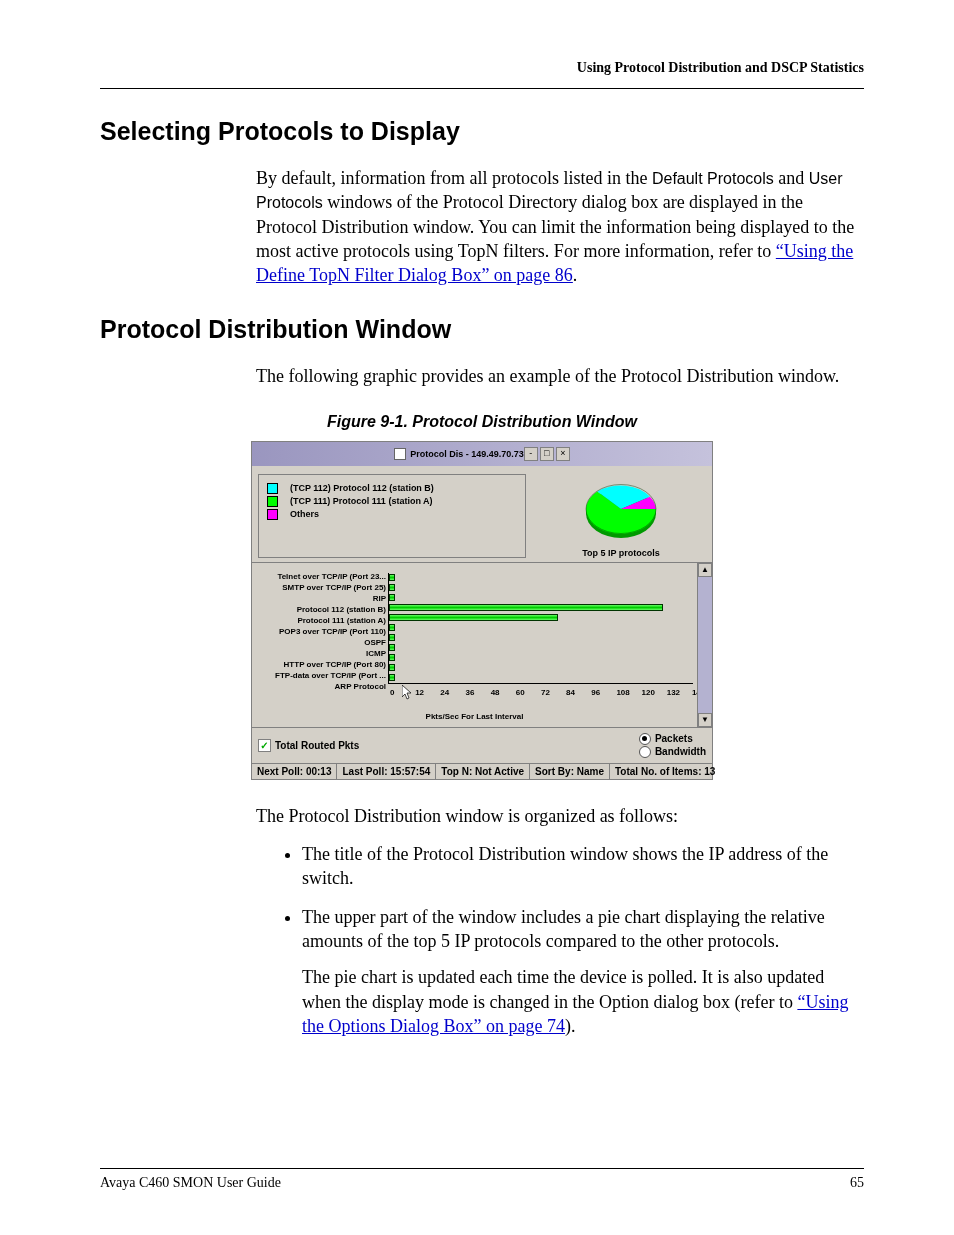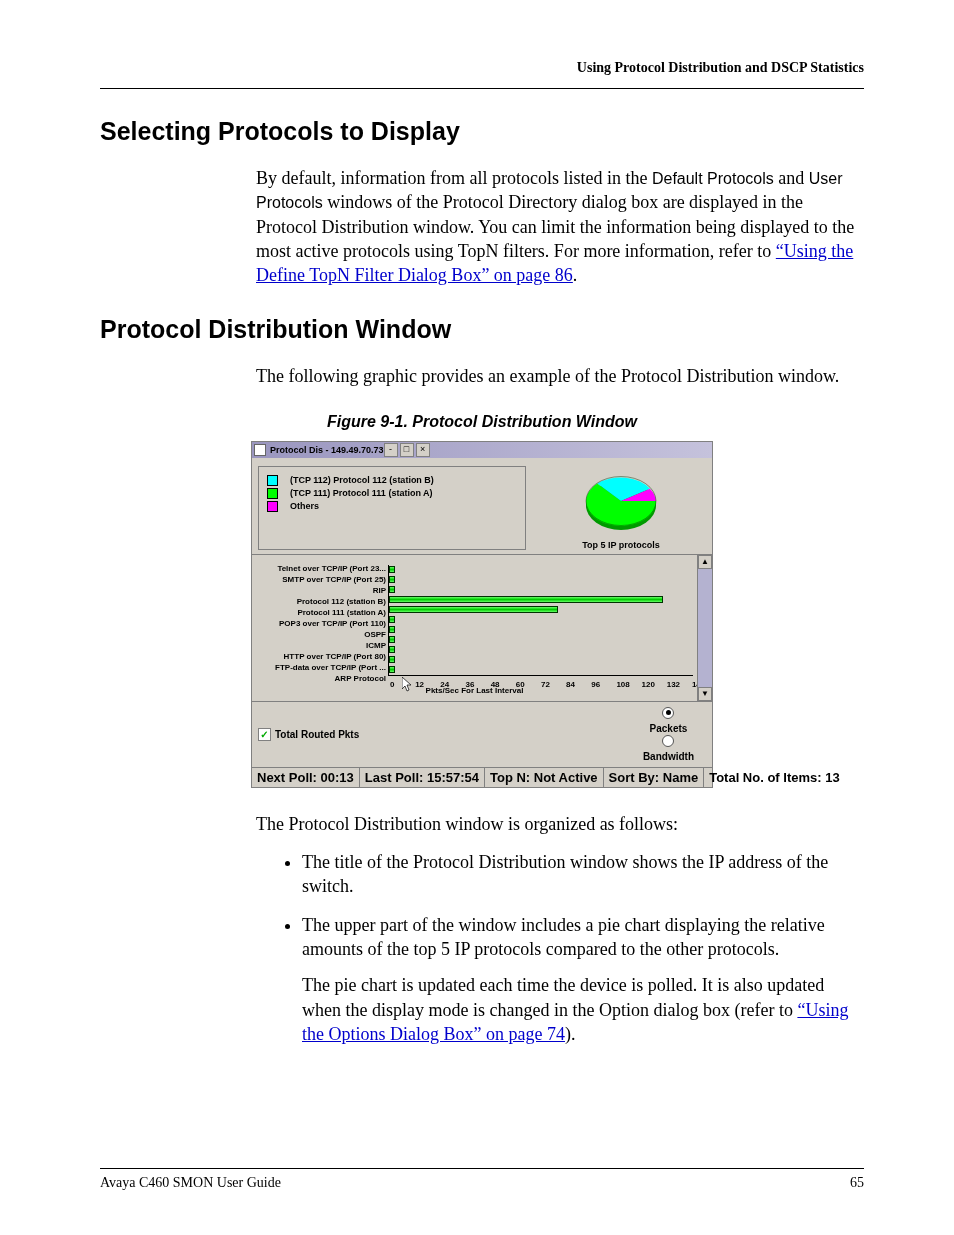--- a/index.html
+++ b/index.html
@@ -61,23 +61,23 @@
     width: 460px;
     margin: 0 auto 24px auto;
     border: 1px solid #808080;
     font-family: Tahoma, Arial, sans-serif;
     font-size: 9px;
     background: #d4d0c8;
   }
   .titlebar {
     display: flex;
     align-items: center;
-    justify-content: flex-start;
+    justify-content: center;
     background: linear-gradient(to right, #9a96bf, #c5c2dc);
-    height: 16px;
+    height: 24px;
     padding: 0 2px;
   }
   .titlebar .tb-left { display: flex; align-items: center; gap: 4px; font-weight: bold; color: #000; }
   .titlebar .sysicon { width: 10px; height: 10px; border: 1px solid #666; background: #fff; }
   .titlebar .winbtns { display: flex; gap: 2px; }
   .titlebar .winbtn {
     width: 12px; height: 12px; border: 1px solid #808080; background: #d4d0c8;
     display: flex; align-items: center; justify-content: center; font-size: 9px; line-height: 1;
   }
   .top-panel {
@@ -129,21 +129,21 @@
   }
   .bar {
     position: absolute;
     height: 7px;
     background: linear-gradient(to bottom, #6f6 0%, #0c0 50%, #6f6 100%);
     border: 1px solid #003300;
     box-sizing: border-box;
   }
   .xaxis { position: absolute; left: 0; right: 0; bottom: -14px; display: flex; justify-content: space-between; font-weight: bold; font-size: 8px; padding: 0 1px; }
   .xaxis span { width: 0; text-align: center; }
-  .xlabel { text-align: center; font-weight: bold; font-size: 8px; }
+  .xlabel { text-align: center; font-weight: bold; font-size: 8px; margin-top: 18px; }
   .vscroll {
     width: 14px;
     background: #b4b2d0;
     border-left: 1px solid #808080;
     position: relative;
   }
   .vscroll .arrow {
     position: absolute; left: 0; width: 14px; height: 14px; background: #d4d0c8; border: 1px solid #808080;
     display: flex; align-items: center; justify-content: center; font-size: 8px; box-sizing: border-box;
   }
@@ -154,31 +154,31 @@
     display: flex;
     align-items: center;
     padding: 4px 6px;
   }
   .chk-wrap { display: flex; align-items: center; gap: 4px; font-weight: bold; font-size: 10px; }
   .chk {
     width: 11px; height: 11px; border: 1px solid #808080; background: #fff; display: flex;
     align-items: center; justify-content: center; font-size: 10px; color: #0a0; font-weight: bold;
   }
   .radio-group { margin-left: auto; font-weight: bold; font-size: 10px; }
-  .radio-row { display: flex; align-items: center; gap: 4px; margin: 1px 12px; flex-direction: column; }
+  .radio-row { display: flex; align-items: center; gap: 4px; margin: 1px 0; }
   .radio {
     width: 10px; height: 10px; border: 1px solid #555; border-radius: 50%; background: #fff;
     display: flex; align-items: center; justify-content: center;
   }
   .radio .dot { width: 5px; height: 5px; border-radius: 50%; background: #000; }
   .statusbar {
     display: flex;
     border-top: 1px solid #808080;
     font-weight: bold;
-    font-size: 13px;
+    font-size: 10px;
   }
   .statusbar > div {
     border-right: 1px solid #808080;
     padding: 2px 5px;
     white-space: nowrap;
   }
   .statusbar > div:last-child { border-right: none; flex: 1; }
   .cursor-arrow {
     position: absolute;
     width: 12px; height: 16px;

